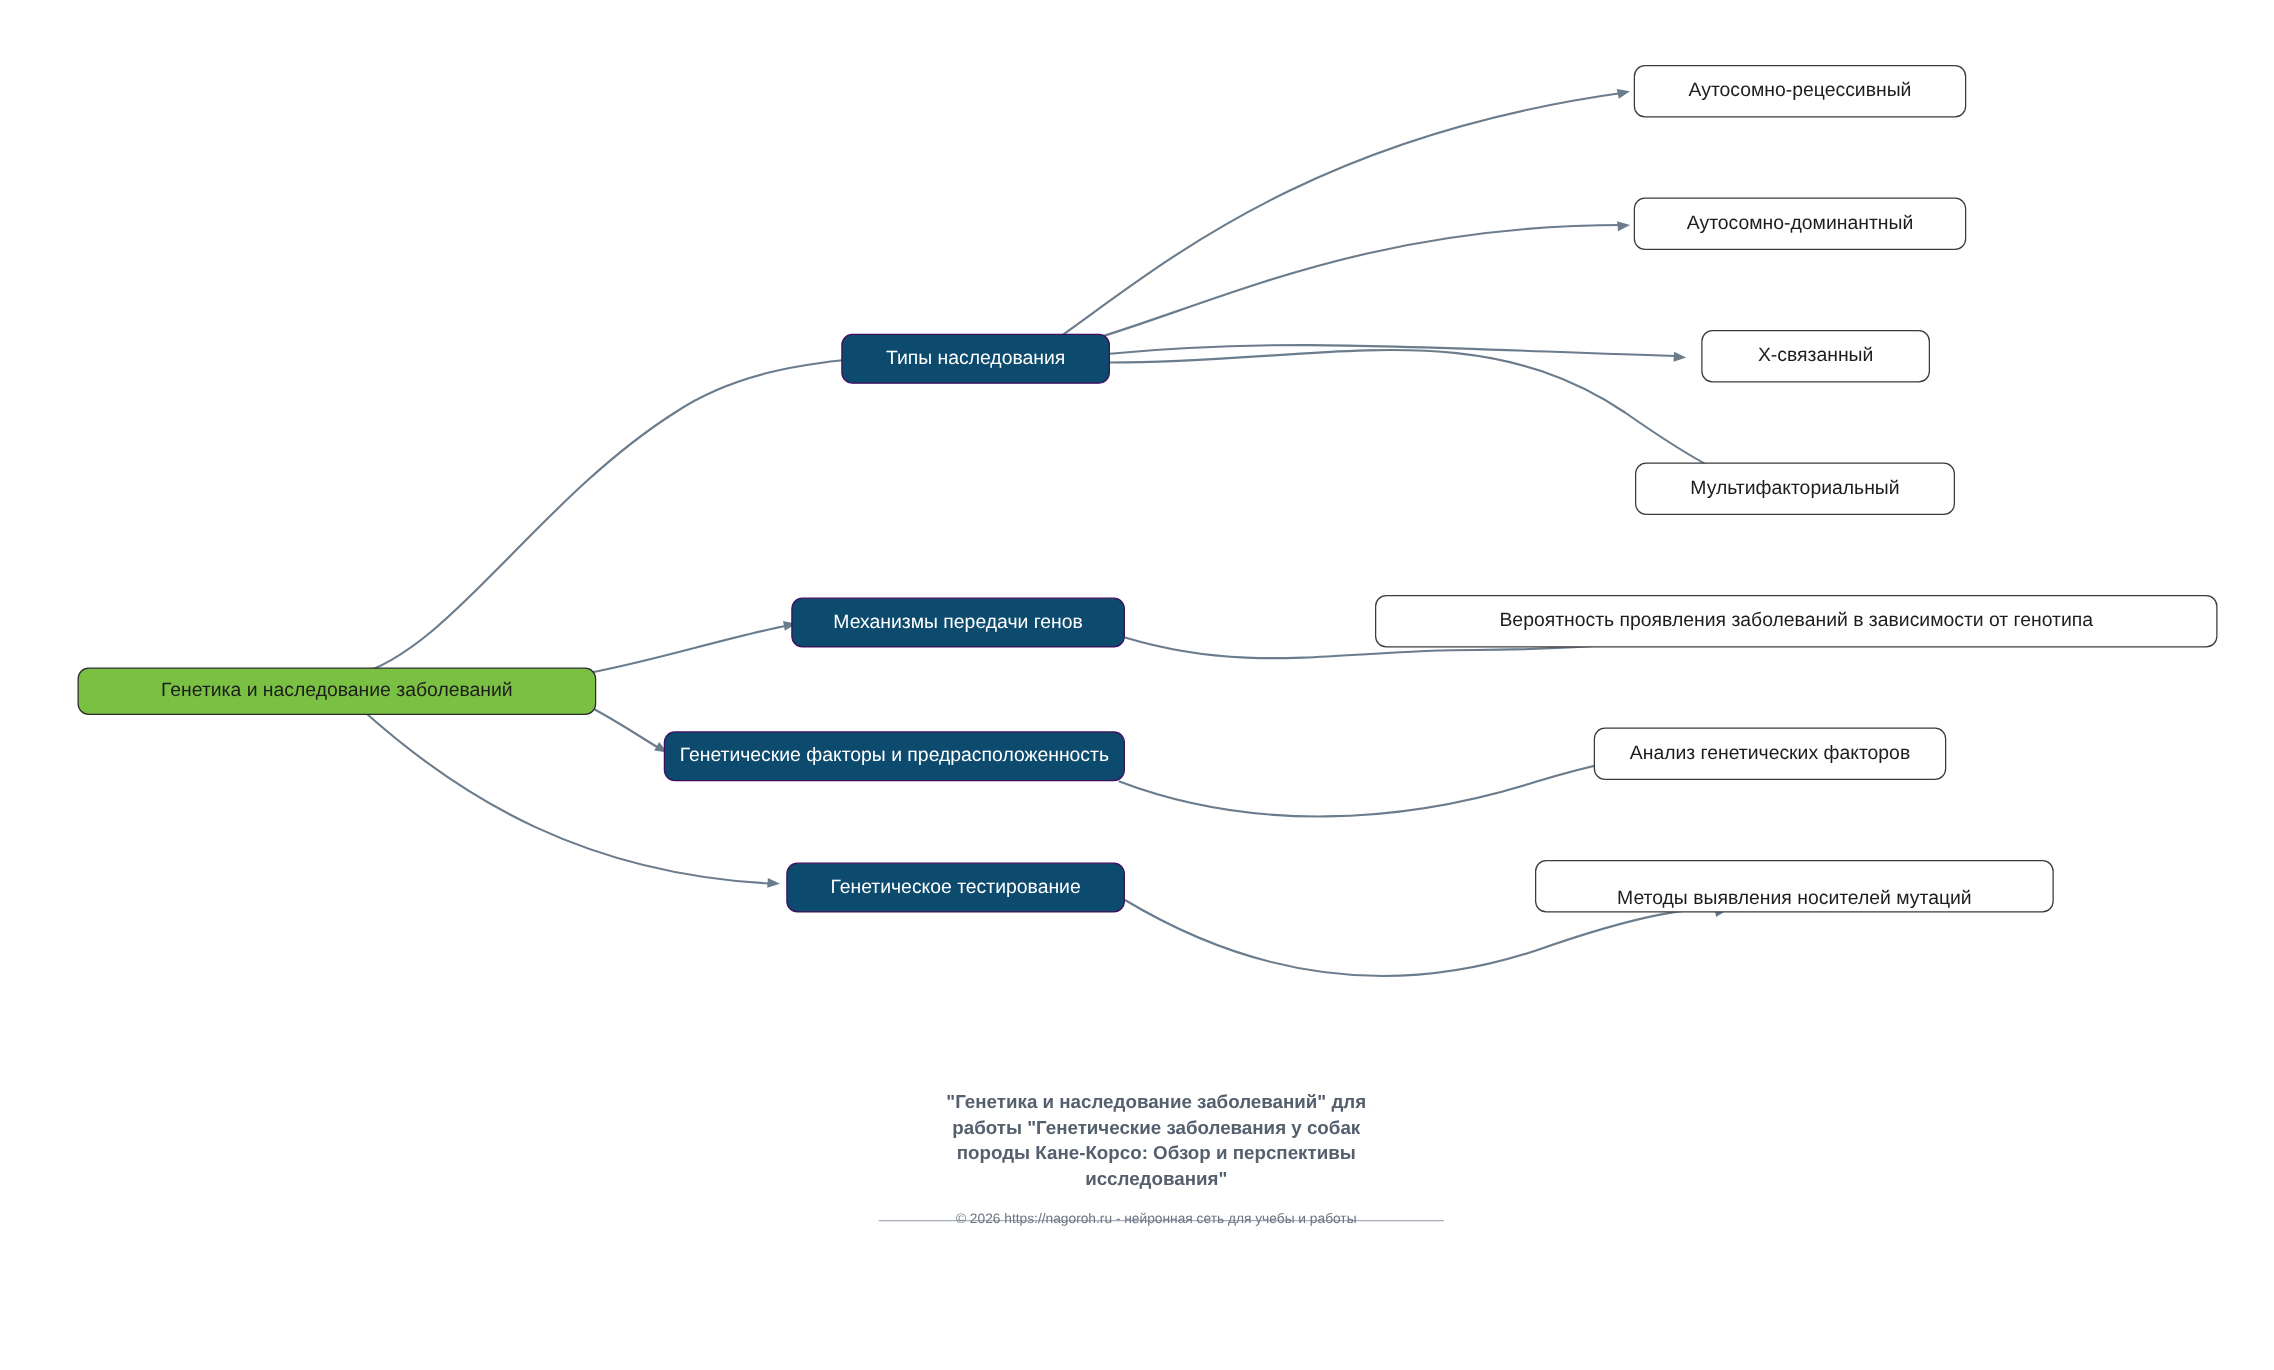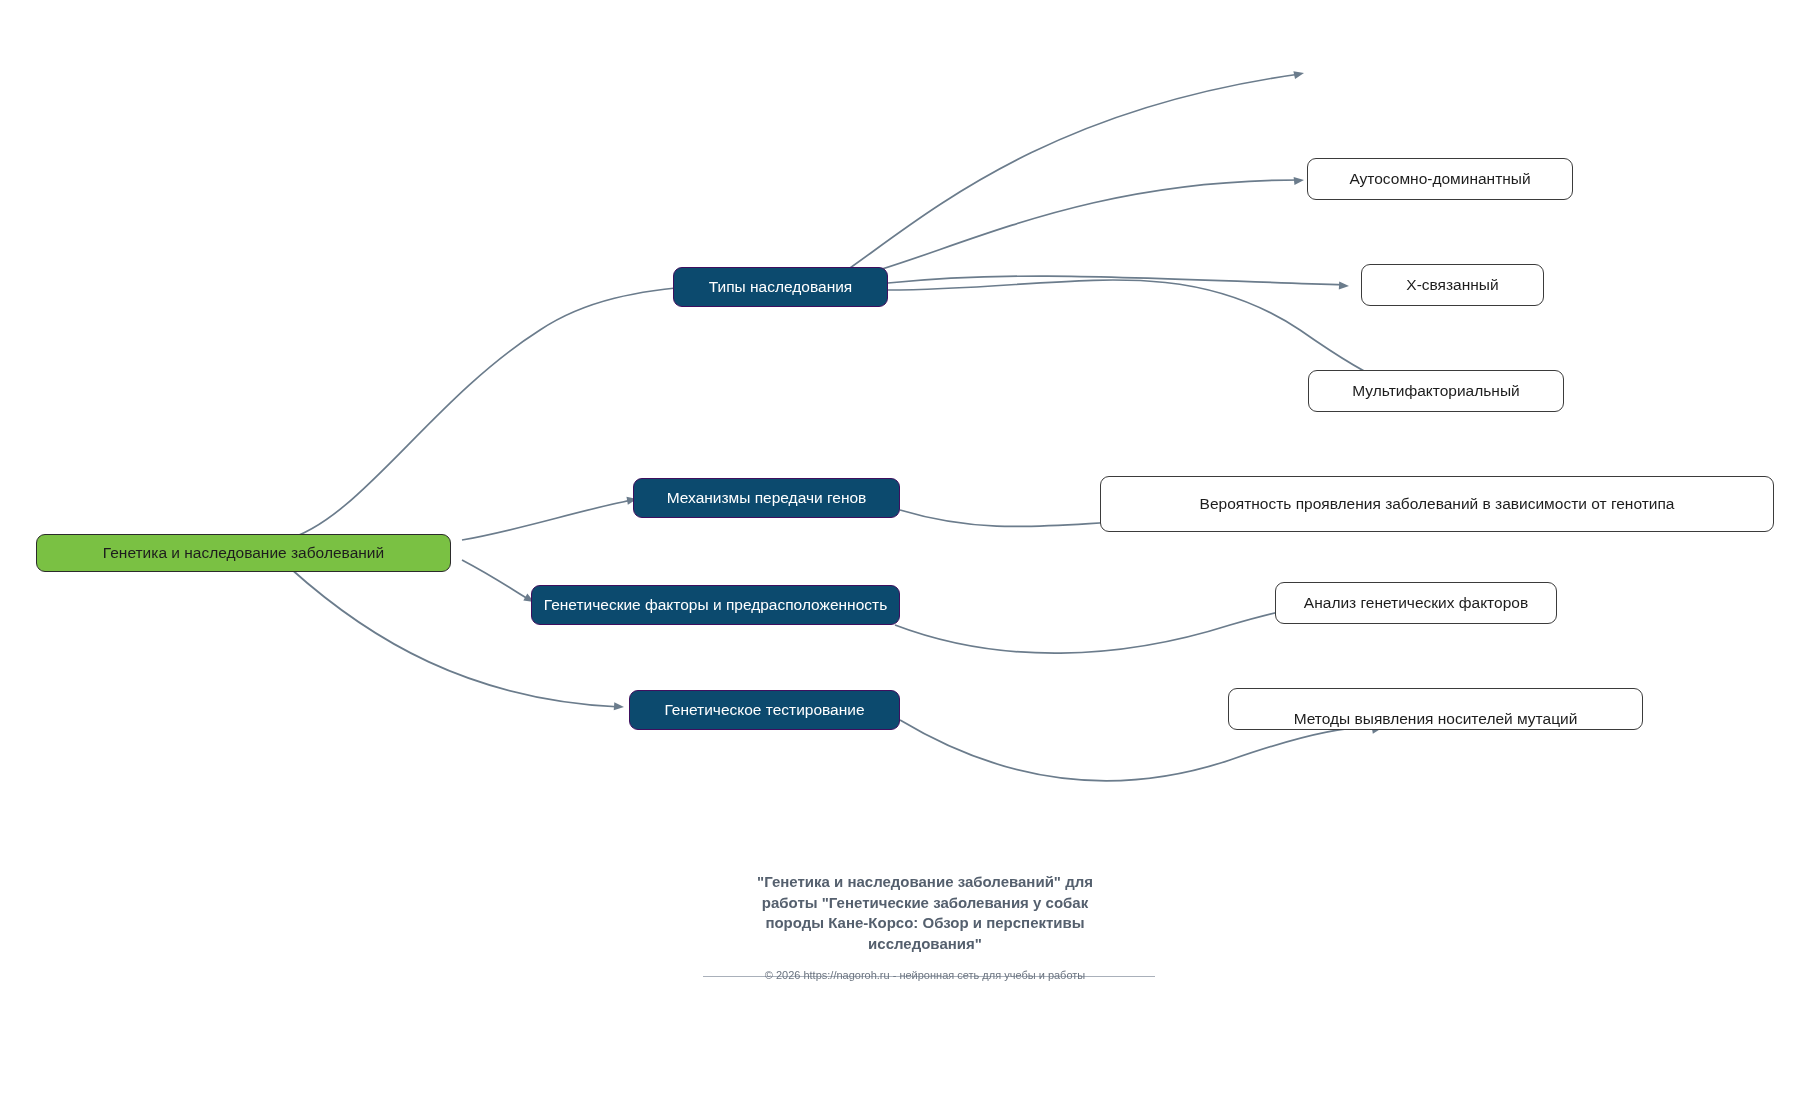--- a/index.html
+++ b/index.html
@@ -120,54 +120,57 @@
       <polygon points="0,0 -10,-4 -10,4" transform="translate(1304,73) rotate(-12)"></polygon>
       <polygon points="0,0 -10,-4 -10,4" transform="translate(1304,180) rotate(-6)"></polygon>
       <polygon points="0,0 -10,-4 -10,4" transform="translate(1349,286) rotate(3)"></polygon>
       <polygon points="0,0 -10,-4 -10,4" transform="translate(1394,385) rotate(25)"></polygon>
       <polygon points="0,0 -10,-4 -10,4" transform="translate(1359,512) rotate(-2)"></polygon>
       <polygon points="0,0 -10,-4 -10,4" transform="translate(1334,602) rotate(-10)"></polygon>
       <polygon points="0,0 -10,-4 -10,4" transform="translate(1382,728) rotate(-10)"></polygon>
     </g>
   </svg>
 
-  <div class="node node-root" style="left:36px; top:534px; width:415px; height:38px;">
+  <div class="node node-root" style="left:62px; top:534px; width:415px; height:38px;">
     <span>Генетика и наследование заболеваний</span>
   </div>
 
   <div class="node node-branch" style="left:673px; top:267px; width:215px; height:40px;">
     <span>Типы наследования</span>
   </div>
 
   <div class="node node-branch" style="left:633px; top:478px; width:267px; height:40px;">
     <span>Механизмы передачи генов</span>
   </div>
 
   <div class="node node-branch" style="left:531px; top:585px; width:369px; height:40px;">
     <span>Генетические факторы и предрасположенность</span>
   </div>
 
   <div class="node node-branch" style="left:629px; top:690px; width:271px; height:40px;">
     <span>Генетическое тестирование</span>
   </div>
 
+  <div class="node node-leaf" style="left:1307px; top:52px; width:266px; height:42px;">
+    <span>Аутосомно-рецессивный</span>
+  </div>
 
   <div class="node node-leaf" style="left:1307px; top:158px; width:266px; height:42px;">
     <span>Аутосомно-доминантный</span>
   </div>
 
   <div class="node node-leaf" style="left:1361px; top:264px; width:183px; height:42px;">
     <span>X-связанный</span>
   </div>
 
   <div class="node node-leaf" style="left:1308px; top:370px; width:256px; height:42px;">
     <span>Мультифакториальный</span>
   </div>
 
-  <div class="node node-leaf" style="left:1100px; top:476px; width:674px; height:56px;">
+  <div class="node node-leaf" style="left:1100px; top:476px; width:674px; height:42px;">
     <span>Вероятность проявления заболеваний в зависимости от генотипа</span>
   </div>
 
   <div class="node node-leaf" style="left:1275px; top:582px; width:282px; height:42px;">
     <span>Анализ генетических факторов</span>
   </div>
 
   <div class="node node-leaf" style="left:1228px; top:688px; width:415px; height:42px;align-items:flex-end;">
     <span>Методы выявления носителей мутаций</span>
   </div>

